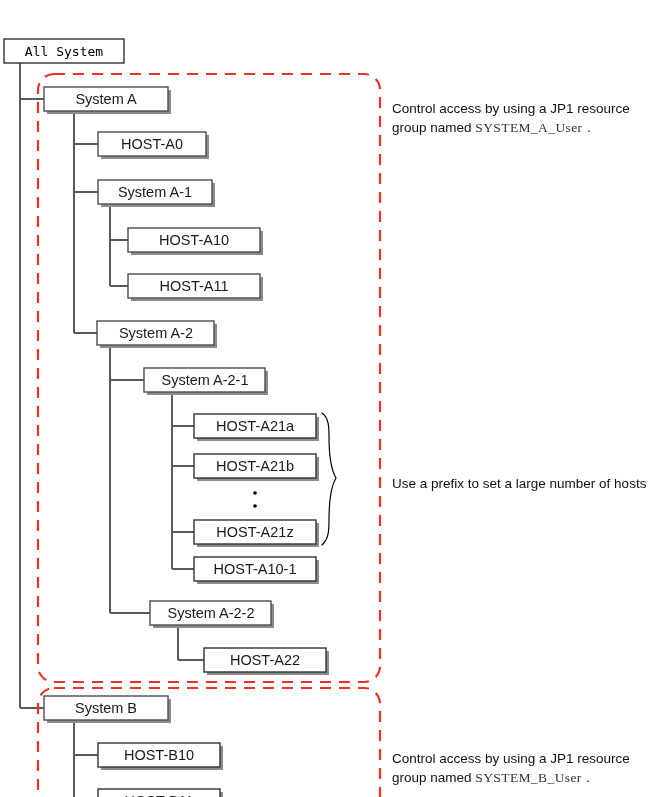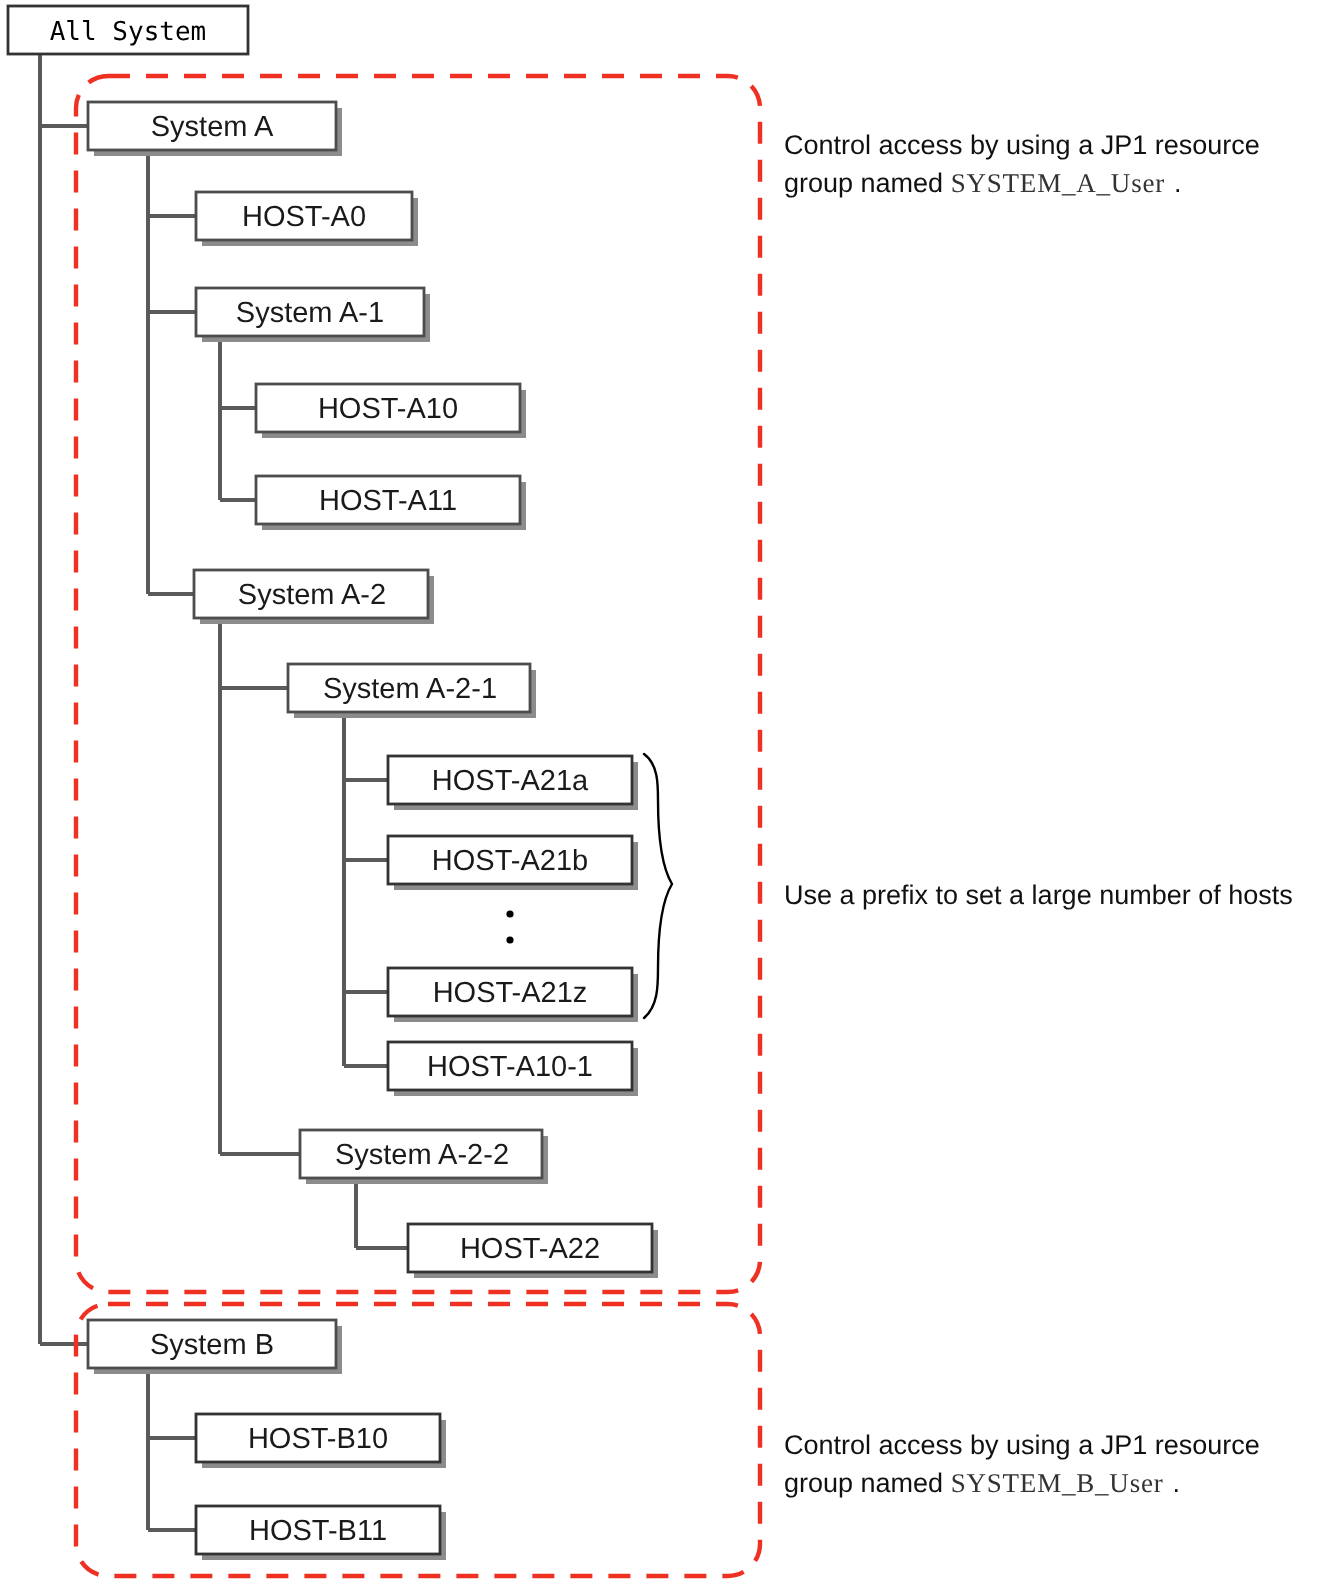--- a/index.html
+++ b/index.html
@@ -10,20 +10,21 @@
   body {
     font-family: "Liberation Sans", sans-serif;
     width: 664px;
     height: 797px;
     overflow: hidden;
   }
   #diagram-root {
     position: relative;
     width: 664px;
     height: 759px;
+    margin-top: 36px;
   }
   svg.canvas {
     position: absolute;
     left: 0;
     top: 0;
     width: 664px;
     height: 797px;
     display: block;
   }
   .node-label-mono {

